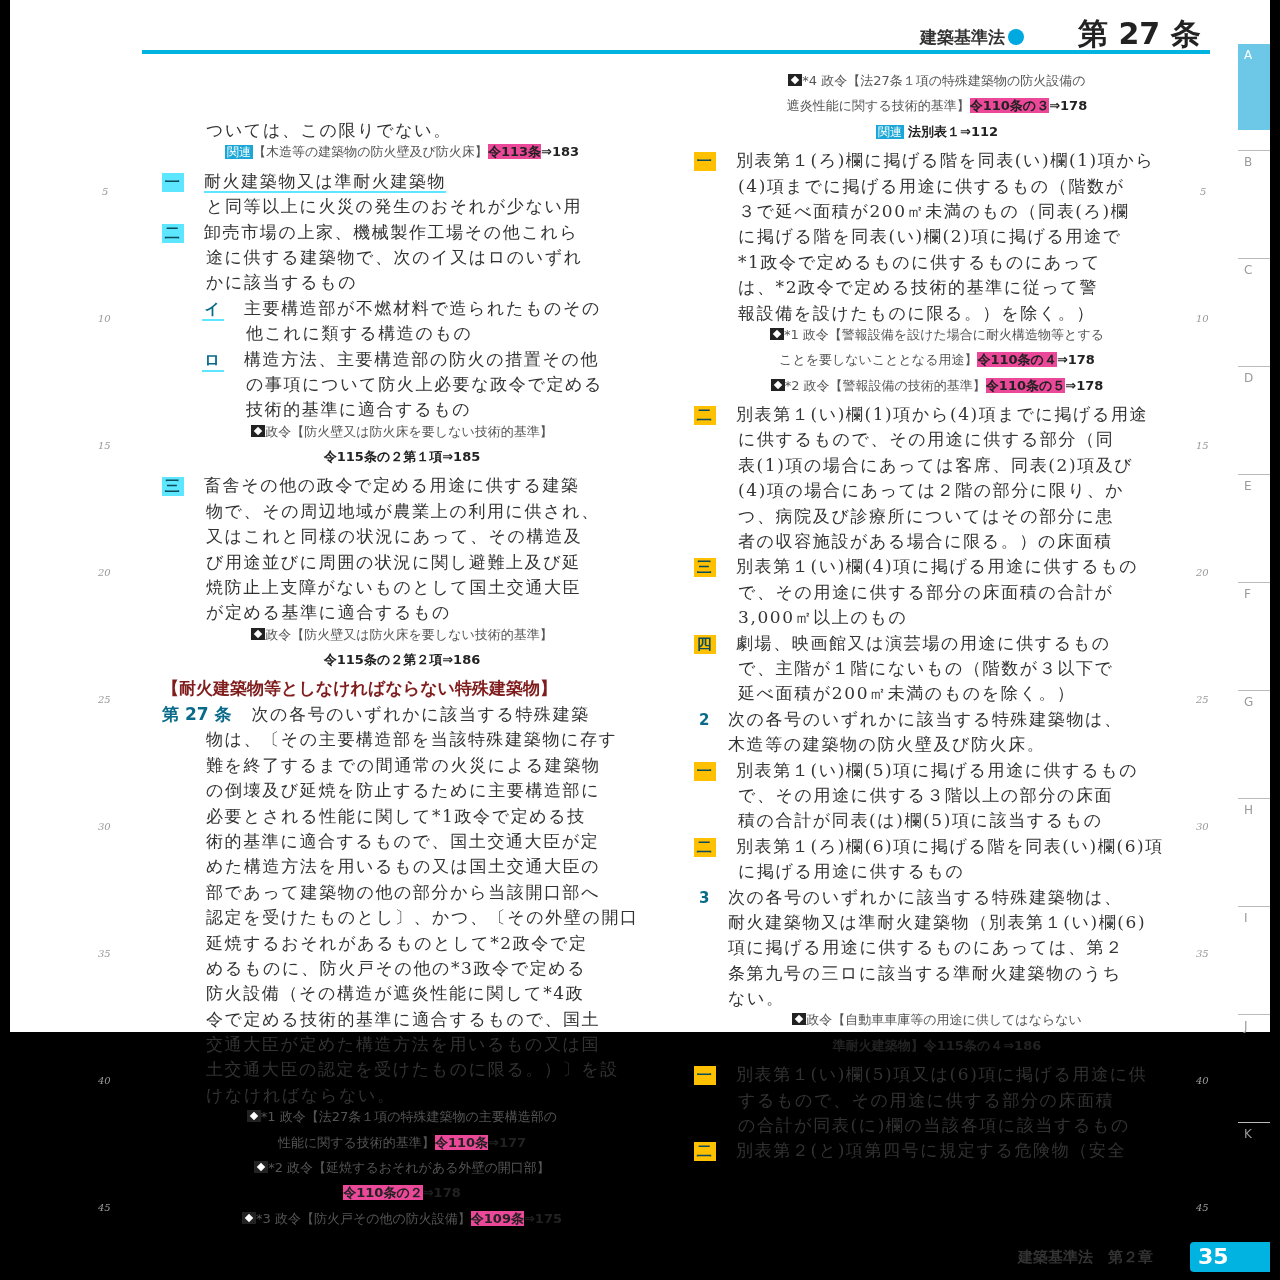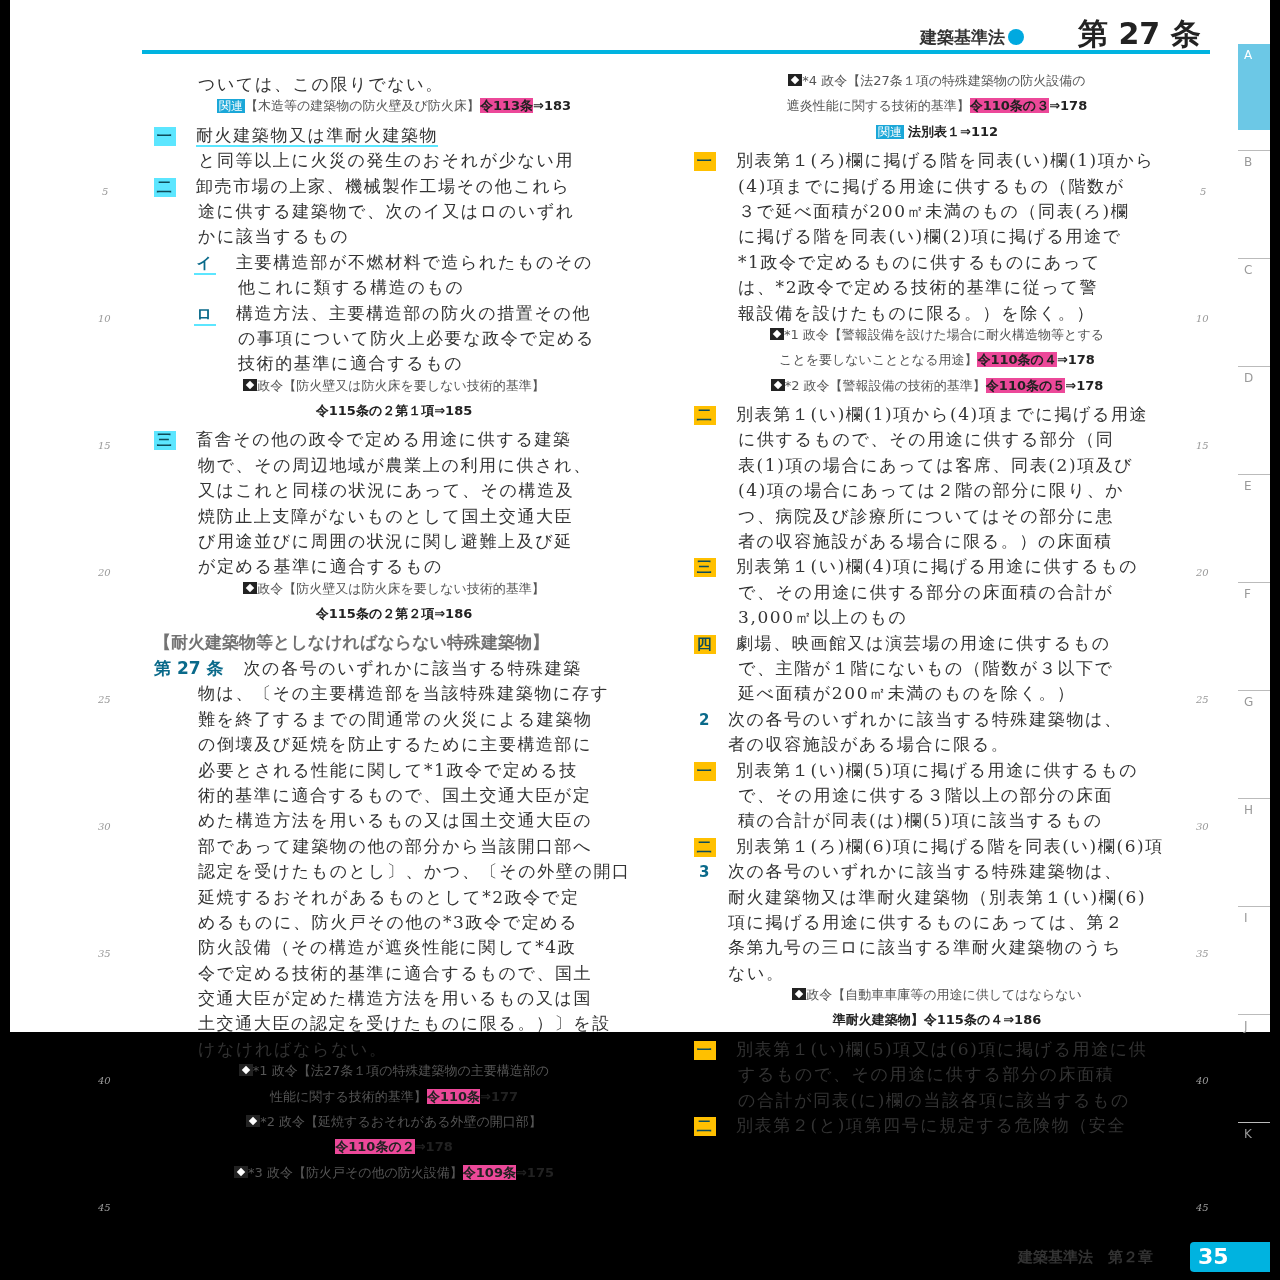--- a/index.html
+++ b/index.html
@@ -4,37 +4,37 @@
 <style>
   html, body { margin:0; padding:0; }
   body { width:1280px; height:1280px; background:#000; position:relative; overflow:hidden;
          font-family:"DejaVu Serif","Liberation Serif",serif; color:#333; }
   .page { position:absolute; left:10px; top:0; width:1260px; height:1032px; background:#fff; }
   .header-line { position:absolute; left:132px; top:50px; width:1068px; height:4px; background:#00b3e0; }
   .hdr-law { position:absolute; left:910px; top:26px; font:bold 17px "DejaVu Sans",sans-serif; color:#333; }
   .hdr-dot { display:inline-block; width:16px; height:16px; border-radius:50%; background:#00a9e0; vertical-align:-2px; margin-left:3px; }
   .hdr-art { position:absolute; left:1068px; top:14px; font:bold 30px "DejaVu Sans",sans-serif; color:#222; }
   .col { position:absolute; top:72px; font-size:17px; line-height:25.4px; letter-spacing:1.6px; }
-  .colL { left:144px; width:480px; }
+  .colL { left:152px; width:480px;margin-top:46px; }
   .colR { left:684px; width:486px; }
   .ln { white-space:nowrap; height:25.4px; position:relative; }
   .ind1 { padding-left:44px; } .ind3 { padding-left:84px; }
   .ref { font:13px "DejaVu Sans",sans-serif; text-align:center; color:#555; letter-spacing:0; }
   .ref b { color:#222; }
   .ylw { background:#ec4899; }
   .uo { border-bottom:2px solid #ffb000; }
   .uc { border-bottom:2px solid #5ce6ff; }
   .num { display:inline-block; width:22px; text-align:center; font:bold 15px "DejaVu Sans",sans-serif; color:#0e4c5a; margin-right:20px; }
   .num.c { background:#5ce6ff; }
   .num.o { background:#ffc000; }
   .num.n { color:#0a6a8a; background:none; }
   .kanren { background:#1aa7d8; color:#fff; font-size:12px; padding:0 2px; }
   .diamond { display:inline-block; width:14px; height:12px; background:#222; vertical-align:-1px; position:relative; }
   .diamond::after { content:""; position:absolute; left:4px; top:3px; width:6px; height:6px; background:#fff; transform:rotate(45deg); }
-  .sect { font:bold 17px "DejaVu Sans",sans-serif; color:#737373; letter-spacing:0; }
+  .sect { font:bold 17px "DejaVu Sans",sans-serif; color:#7f1d1d; letter-spacing:0; }
   .art { color:#0a6a8a; font:bold 17px "DejaVu Sans",sans-serif; margin-right:20px; letter-spacing:0; }
   .linenum { position:absolute; font:italic 10px "DejaVu Serif",serif; color:#999; }
   .tabs { position:absolute; left:1228px; top:44px; width:32px; }
   .tab { height:126px; border-top:1px solid #bbb; font:12px "DejaVu Sans",sans-serif; color:#999; padding:4px 0 0 6px; box-sizing:border-box; }
   .tab.active { background:#6cc8e6; color:#fff; border-top:none; height:86px; margin-bottom:20px; }
   .footer-label { position:absolute; left:1008px; top:1248px; font:bold 15px "DejaVu Sans",sans-serif; color:#333; }
   .footer-page { position:absolute; left:1180px; top:1242px; width:80px; height:30px; background:#00b3e0; border-radius:4px 0 0 4px;
                  color:#fff; font:bold 22px "DejaVu Sans",sans-serif; padding-left:8px; box-sizing:border-box; line-height:30px; }
 </style>
 </head>
@@ -75,22 +75,22 @@
     <div class="ln" style="padding-left:40px"><span class="num n uc">イ</span><span>主要構造部が不燃材料で造られたものその</span></div>
     <div class="ln ind3">他これに類する構造のもの</div>
     <div class="ln" style="padding-left:40px"><span class="num n uc">ロ</span><span>構造方法、主要構造部の防火の措置その他</span></div>
     <div class="ln ind3">の事項について防火上必要な政令で定める</div>
     <div class="ln ind3">技術的基準に適合するもの</div>
     <div class="ln ref"><span class="diamond"></span><span>政令【防火壁又は防火床を要しない技術的基準】</span></div>
     <div class="ln ref"><b>令115条の２第１項⇒185</b></div>
     <div class="ln"><span class="num c">三</span><span>畜舎その他の政令で定める用途に供する建築</span></div>
     <div class="ln ind1">物で、その周辺地域が農業上の利用に供され、</div>
     <div class="ln ind1">又はこれと同様の状況にあって、その構造及</div>
+    <div class="ln ind1">び用途並びに周囲の状況に関し避難上及び延</div>
     <div class="ln ind1">焼防止上支障がないものとして国土交通大臣</div>
-    <div class="ln ind1">び用途並びに周囲の状況に関し避難上及び延</div>
     <div class="ln ind1">が定める基準に適合するもの</div>
     <div class="ln ref"><span class="diamond"></span><span>政令【防火壁又は防火床を要しない技術的基準】</span></div>
     <div class="ln ref"><b>令115条の２第２項⇒186</b></div>
     <div class="ln sect">【耐火建築物等としなければならない特殊建築物】</div>
     <div class="ln"><span class="art">第 27 条</span><span>次の各号のいずれかに該当する特殊建築</span></div>
     <div class="ln ind1 uo" style="border:none">物は、〔その主要構造部を当該特殊建築物に存す</div>
     <div class="ln ind1">難を終了するまでの間通常の火災による建築物</div>
     <div class="ln ind1">の倒壊及び延焼を防止するために主要構造部に</div>
     <div class="ln ind1">必要とされる性能に関して*1政令で定める技</div>
     <div class="ln ind1">術的基準に適合するもので、国土交通大臣が定</div>
@@ -131,25 +131,26 @@
     <div class="ln ind1">(4)項の場合にあっては２階の部分に限り、か</div>
     <div class="ln ind1">つ、病院及び診療所についてはその部分に患</div>
     <div class="ln ind1">者の収容施設がある場合に限る。）の床面積</div>
     <div class="ln"><span class="num o">三</span><span>別表第１(い)欄(4)項に掲げる用途に供するもの</span></div>
     <div class="ln ind1">で、その用途に供する部分の床面積の合計が</div>
     <div class="ln ind1">3,000㎡以上のもの</div>
     <div class="ln"><span class="num o">四</span><span>劇場、映画館又は演芸場の用途に供するもの</span></div>
     <div class="ln ind1">で、主階が１階にないもの（階数が３以下で</div>
     <div class="ln ind1">延べ面積が200㎡未満のものを除く。）</div>
     <div class="ln"><span class="num n" style="margin-right:12px">2</span><span>次の各号のいずれかに該当する特殊建築物は、</span></div>
-    <div class="ln" style="padding-left:34px"><span>者の収容施設がある場合に限る。</span></div>
+    <div class="ln" style="padding-left:34px"><span>木造等の建築物の防火壁及び防火床。</span></div>
     <div class="ln"><span class="num o">一</span><span>別表第１(い)欄(5)項に掲げる用途に供するもの</span></div>
     <div class="ln ind1">で、その用途に供する３階以上の部分の床面</div>
     <div class="ln ind1">積の合計が同表(は)欄(5)項に該当するもの</div>
     <div class="ln"><span class="num o">二</span><span>別表第１(ろ)欄(6)項に掲げる階を同表(い)欄(6)項</span></div>
+    <div class="ln ind1">に掲げる用途に供するもの</div>
     <div class="ln"><span class="num n" style="margin-right:12px">3</span><span>次の各号のいずれかに該当する特殊建築物は、</span></div>
     <div class="ln" style="padding-left:34px">耐火建築物又は準耐火建築物（別表第１(い)欄(6)</div>
     <div class="ln" style="padding-left:34px">項に掲げる用途に供するものにあっては、第２</div>
     <div class="ln" style="padding-left:34px">条第九号の三ロに該当する準耐火建築物のうち</div>
     <div class="ln" style="padding-left:34px">ない。</div>
     <div class="ln ref"><span class="diamond"></span><span>政令【自動車車庫等の用途に供してはならない</span></div>
     <div class="ln ref"><b>準耐火建築物】令115条の４⇒186</b></div>
     <div class="ln"><span class="num o">一</span><span>別表第１(い)欄(5)項又は(6)項に掲げる用途に供</span></div>
     <div class="ln ind1">するもので、その用途に供する部分の床面積</div>
     <div class="ln ind1">の合計が同表(に)欄の当該各項に該当するもの</div>

